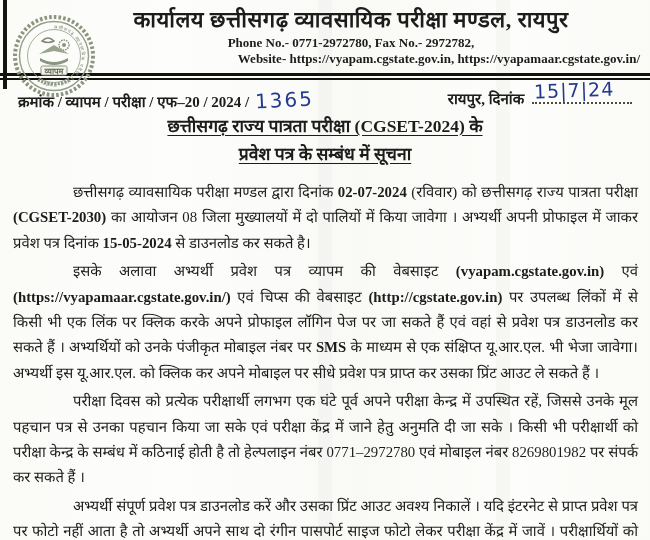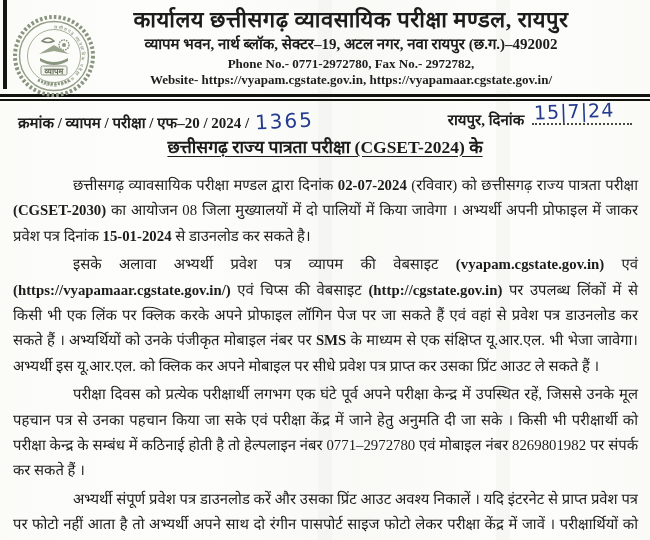--- a/index.html
+++ b/index.html
@@ -16,21 +16,21 @@
   .left-frame{ position:absolute; left:3px; top:0; width:4px; height:89px; background:#15150f; }
 
   
   .seal{ position:absolute; left:12px; top:14px; width:84px; height:84px; }
 
   
   .header{ padding:6px 10px 0 62px; text-align:center; }
   .org-name{ font-size:22px; font-weight:bold; letter-spacing:0.5px; line-height:27px; }
   .address{ font-size:15px; font-weight:bold; margin-top:2px; line-height:19px; }
   .phone{ font-size:13px; font-weight:bold; margin-top:2px; line-height:16px; }
-  .website{ font-size:13px; font-weight:bold; line-height:16px; }
+  .website{ font-size:13px; font-weight:bold; line-height:16px;text-align:right; }
 
   
   .rule-wrap{ margin-top:6px; }
   .rule-a{ height:3px; background:#13130e; }
   .rule-b{ height:2px; background:#13130e; margin-top:2px; }
 
   
   .ref-row{ display:flex; justify-content:space-between; align-items:flex-start;
             padding:8px 14px 0 18px; font-size:15px; font-weight:bold; }
   .ref-left{ white-space:nowrap; }
@@ -79,21 +79,20 @@
       <path d="M27 40 L42 31 L57 40 L42 37 Z" fill="#9aa48d"></path>
       <path d="M28 44 Q42 52 56 44 L56 47 Q42 55 28 47 Z" fill="#8a957f"></path>
       <rect x="29" y="52" width="26" height="9" rx="1.5" fill="#f4f4ee" stroke="#8a957f" stroke-width="1"></rect>
       <text x="42" y="59.5" text-anchor="middle" font-size="8" font-weight="bold" fill="#5f6a54" font-family="'Liberation Serif',serif">व्यापम</text>
       <path d="M26 66 Q42 74 58 66" fill="none" stroke="#8a957f" stroke-width="3" stroke-dasharray="2 1.4"></path>
     </svg>
   </div>
 
   <div class="header">
     <div class="org-name">कार्यालय छत्तीसगढ़ व्यावसायिक परीक्षा मण्डल, रायपुर</div>
-    <div class="address">व्यापम भवन, नार्थ ब्लॉक,  सेक्टर–19, अटल नगर, नवा रायपुर (छ.ग.)–492002</div>
     <div class="phone">Phone No.- 0771-2972780,  Fax No.- 2972782,</div>
     <div class="website">Website- https://vyapam.cgstate.gov.in, https://vyapamaar.cgstate.gov.in/</div>
   </div>
 
   <div class="rule-wrap">
     <div class="rule-a"></div>
     <div class="rule-b"></div>
   </div>
 
   <div class="ref-row">
@@ -103,22 +102,23 @@
     <div class="ref-right">
       <span>रायपुर, दिनांक</span>
       <span class="date-line">
         <span class="hand date-hand">15|7|24</span>
       </span>
     </div>
   </div>
 
   <div class="title-block">
     <div class="title-line">छत्तीसगढ़ राज्य पात्रता परीक्षा (CGSET-2024) के</div>
+    <div class="title-line">प्रवेश पत्र के सम्बंध में सूचना</div>
   </div>
 
   <div class="body-text">
-    <p><span>छत्तीसगढ़ व्यावसायिक परीक्षा मण्डल द्वारा दिनांक </span><b>02-07-2024</b><span> (रविवार) को छत्तीसगढ़ राज्य पात्रता परीक्षा </span><b>(CGSET-2030)</b><span> का आयोजन 08 जिला मुख्यालयों में दो पालियों में किया जावेगा । अभ्यर्थी अपनी प्रोफाइल में जाकर प्रवेश पत्र दिनांक </span><b>15-01-2024</b><span> से डाउनलोड कर सकते है।</span></p>
+    <p><span>छत्तीसगढ़ व्यावसायिक परीक्षा मण्डल द्वारा दिनांक </span><b>02-07-2024</b><span> (रविवार) को छत्तीसगढ़ राज्य पात्रता परीक्षा </span><b>(CGSET-2030)</b><span> का आयोजन 08 जिला मुख्यालयों में दो पालियों में किया जावेगा । अभ्यर्थी अपनी प्रोफाइल में जाकर प्रवेश पत्र दिनांक </span><b>15-05-2024</b><span> से डाउनलोड कर सकते है।</span></p>
     <p><span>इसके अलावा अभ्यर्थी प्रवेश पत्र व्यापम की वेबसाइट </span><b>(vyapam.cgstate.gov.in)</b><span> एवं </span><b>(https://vyapamaar.cgstate.gov.in/)</b><span> एवं चिप्स की वेबसाइट </span><b>(http://cgstate.gov.in)</b><span> पर उपलब्ध लिंकों में से किसी भी एक लिंक पर क्लिक करके अपने प्रोफाइल लॉगिन पेज पर जा सकते हैं एवं वहां से प्रवेश पत्र डाउनलोड कर सकते हैं । अभ्यर्थियों को उनके पंजीकृत मोबाइल नंबर पर </span><b>SMS</b><span> के माध्यम से एक संक्षिप्त यू.आर.एल. भी भेजा जावेगा। अभ्यर्थी इस यू.आर.एल. को क्लिक कर अपने मोबाइल पर सीधे प्रवेश पत्र प्राप्त कर उसका प्रिंट आउट ले सकते हैं ।</span></p>
     <p><span>परीक्षा दिवस को प्रत्येक परीक्षार्थी लगभग एक घंटे पूर्व अपने परीक्षा केन्द्र में उपस्थित रहें, जिससे उनके मूल पहचान पत्र से उनका पहचान किया जा सके एवं परीक्षा केंद्र में जाने हेतु अनुमति दी जा सके । किसी भी परीक्षार्थी को परीक्षा केन्द्र के सम्बंध में कठिनाई होती है तो हेल्पलाइन नंबर 0771–2972780 एवं मोबाइल नंबर 8269801982 पर संपर्क कर सकते हैं ।</span></p>
     <p><span>अभ्यर्थी संपूर्ण प्रवेश पत्र डाउनलोड करें और उसका प्रिंट आउट अवश्य निकालें । यदि इंटरनेट से प्राप्त प्रवेश पत्र पर फोटो नहीं आता है तो अभ्यर्थी अपने साथ दो रंगीन पासपोर्ट साइज फोटो लेकर परीक्षा केंद्र में जावें । परीक्षार्थियों को डाकघर के माध्यम से प्रवेश पत्र नहीं भेजा जावेगा। यह उचित होगा कि, परीक्षार्थी परीक्षा दिवस से एक दिन पूर्व ही अपने परीक्षा केन्द्र की भौगोलिक स्थिति से भलीभाँति परिचित हो जावें । परीक्षा प्रारंभ होने के पश्चात् किसी को भी परीक्षा केन्द्र में प्रवेश नहीं दिया जायेगा ।</span></p>
   </div>
 
 </div>
 
 </body></html>

